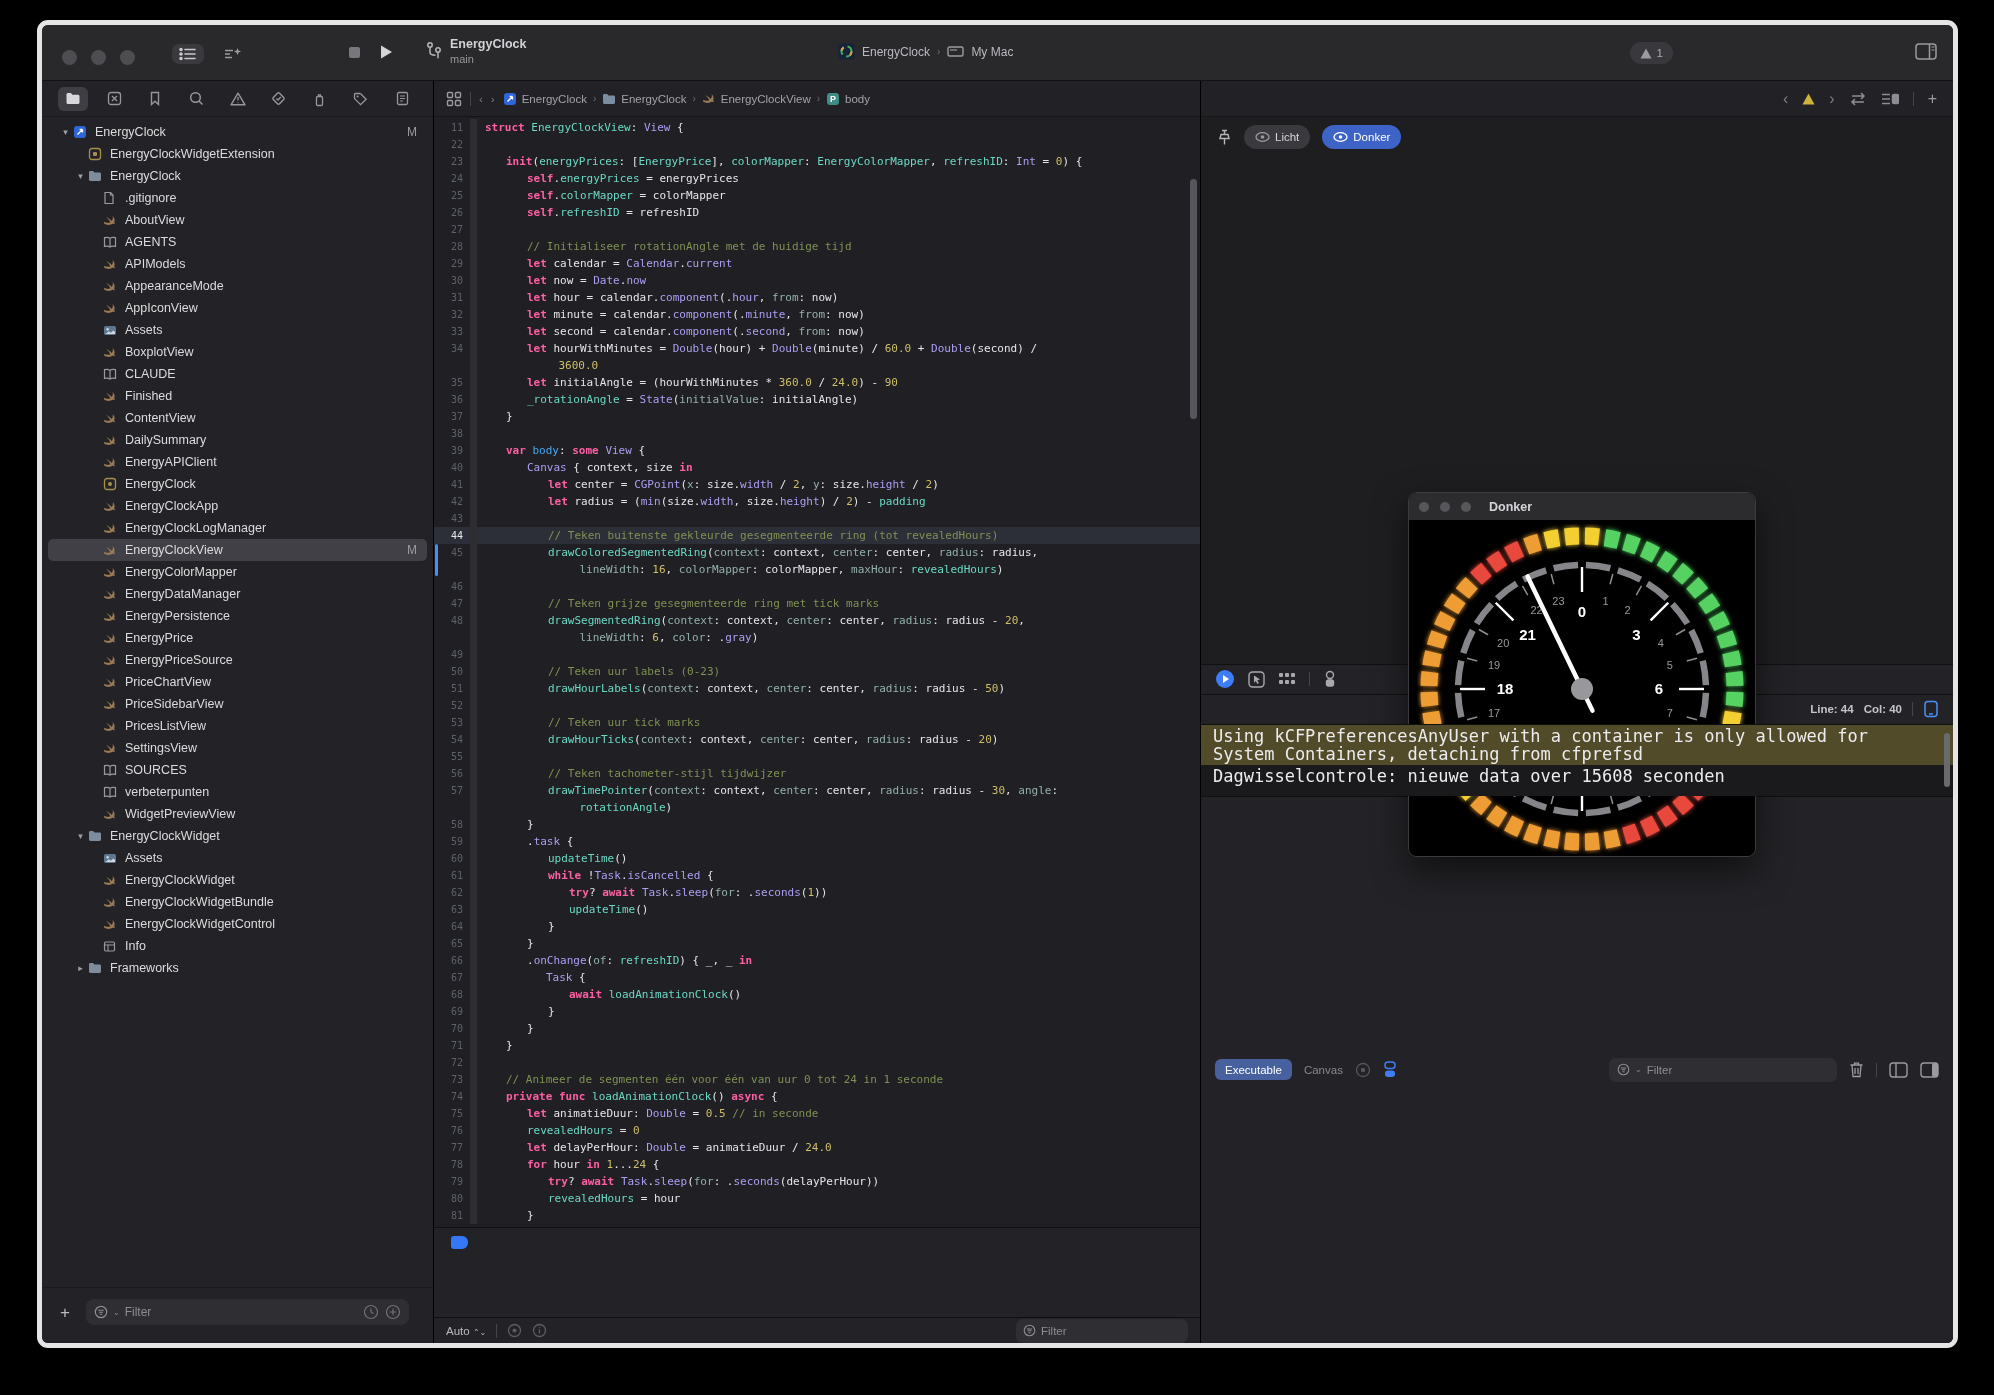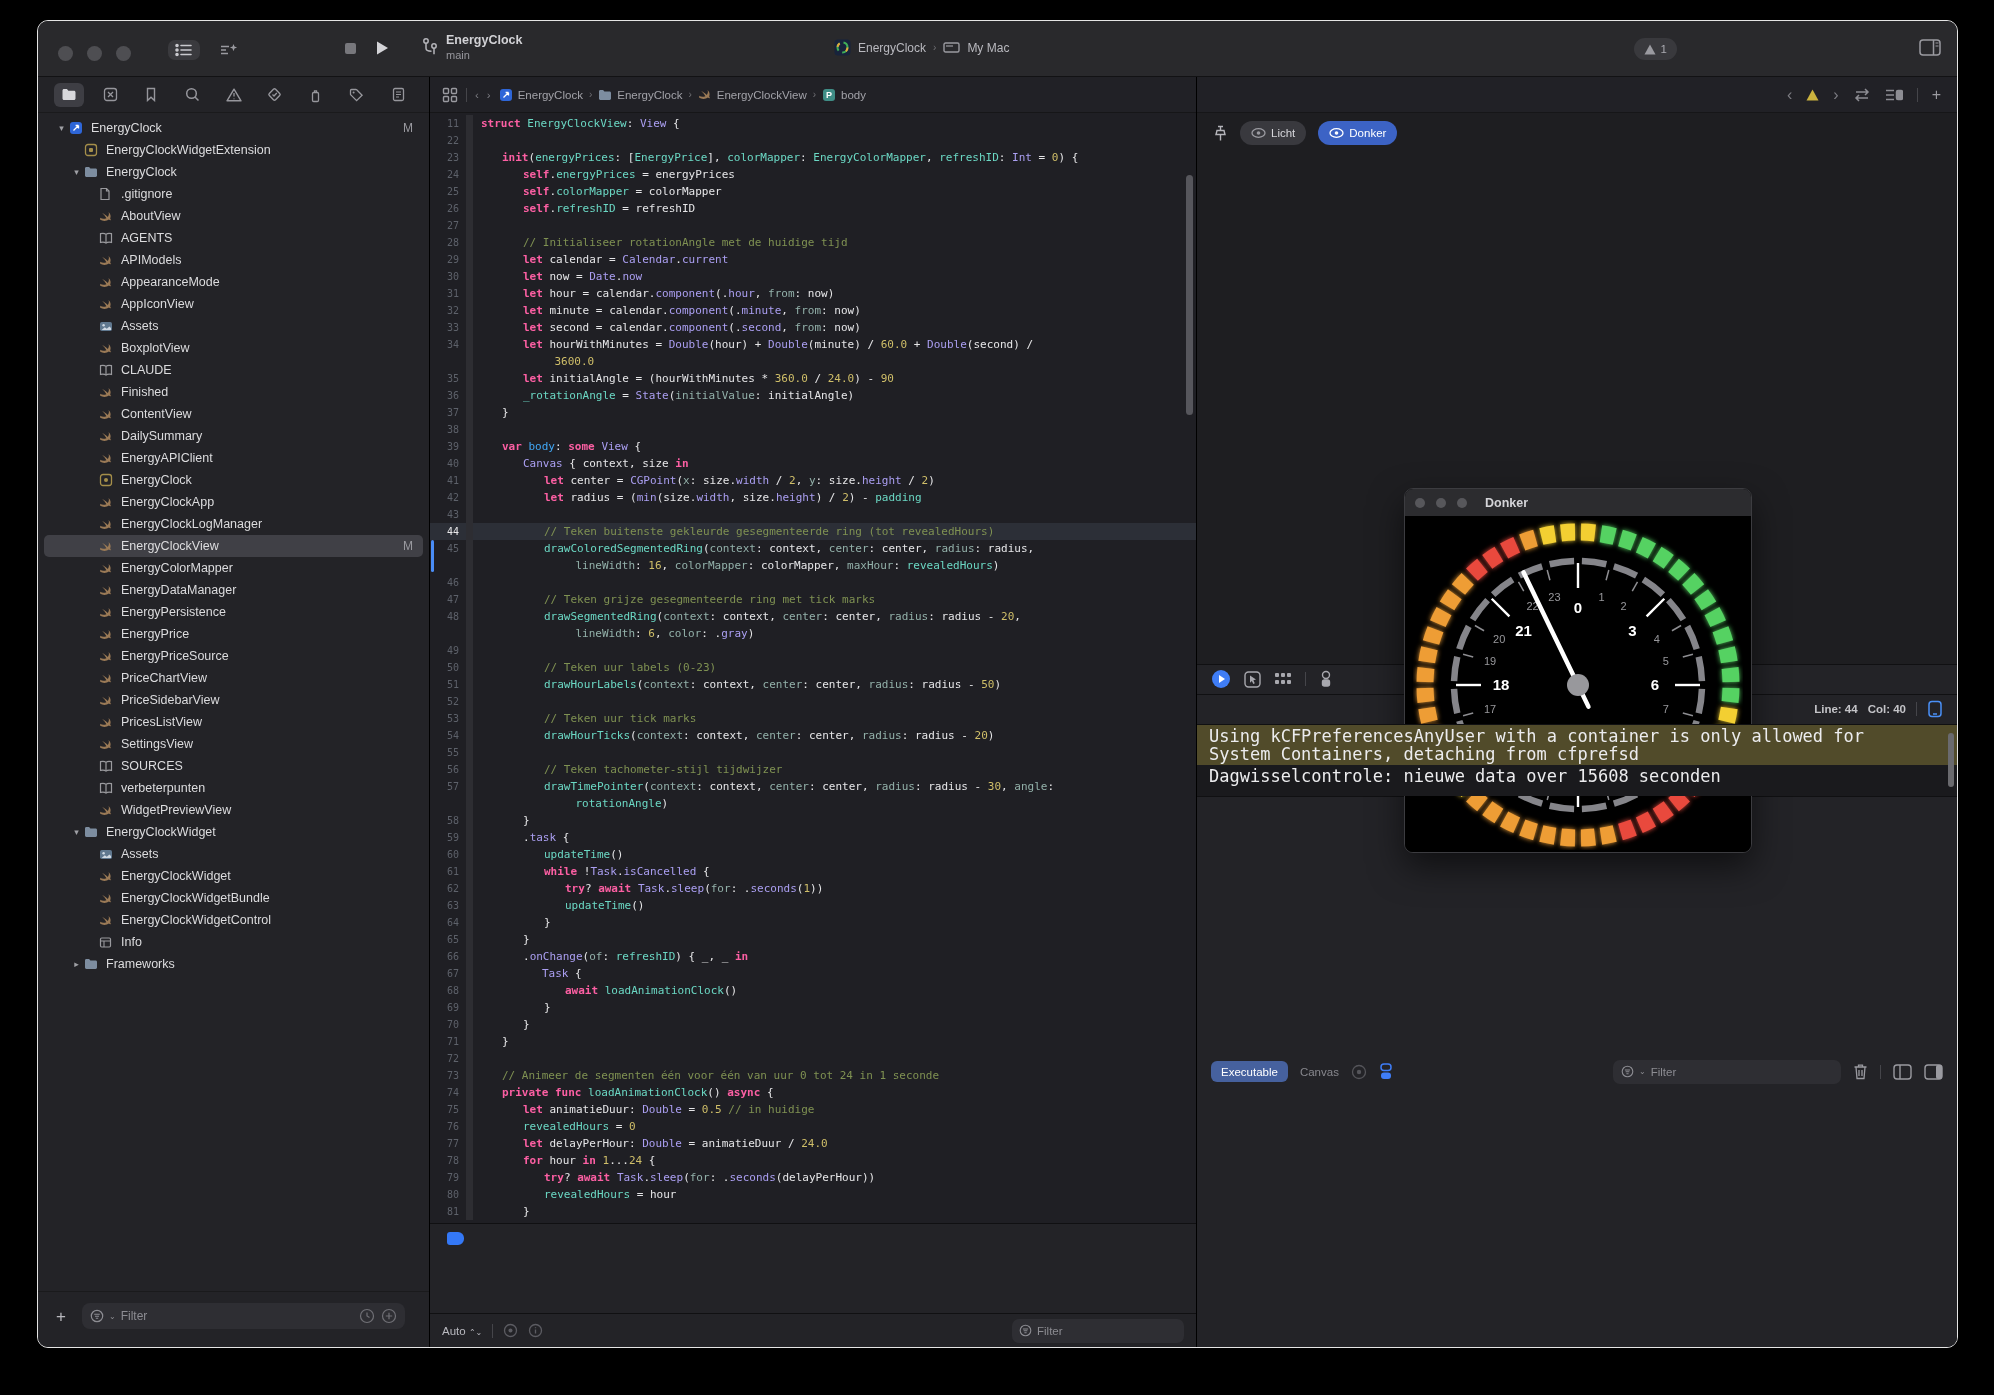--- a/index.html
+++ b/index.html
@@ -1,18 +1,18 @@
 <!DOCTYPE html>
 <html><head>
 <meta charset="utf-8">
 <style>
   * { margin:0; padding:0; box-sizing:border-box; }
   html,body { width:1994px; height:1395px; background:#000; font-family:"Liberation Sans","DejaVu Sans",sans-serif; overflow:hidden; }
   .screen { position:relative; width:1994px; height:1395px; background:#000; }
-  .window { position:absolute; left:37px; top:20px; width:1921px; height:1328px; background:#1f1f24; border:1px solid #e5e5e5; border-radius:11px; overflow:hidden; }
+  .window { position:absolute; left:37px; top:20px; width:1921px; height:1328px; background:#1f1f24; border:5px solid #e5e5e5; border-radius:11px; overflow:hidden; }
 
   
   .toolbar { position:absolute; left:0; top:0; right:0; height:56px; background:#29292c; border-bottom:1px solid #121214; }
   .traffic { position:absolute; left:20px; top:25px; display:flex; gap:14px; }
   .traffic i { width:15px; height:15px; border-radius:50%; background:#4e4e52; display:block; }
   .tb-ic { position:absolute; top:19px; color:#9a9aa0; }
   .tb-btnbg { background:#3a3a3e; border-radius:7px; padding:3px 7px; }
   .run-ic { position:absolute; top:21px; color:#86868c; }
   .branch { position:absolute; left:384px; top:12px; display:flex; gap:8px; color:#d2d2d6; }
   .branch .nm { font-size:12.5px; font-weight:bold; }
@@ -733,21 +733,21 @@
             <div class="crow"><span class="ln">65</span><span class="rib"></span><span class="ct" style="padding-left:50px"><span class="tk-p">}</span></span></div>
             <div class="crow"><span class="ln">66</span><span class="rib"></span><span class="ct" style="padding-left:50px"><span class="tk-p">.</span><span class="tk-f">onChange</span><span class="tk-p">(</span><span class="tk-g">of</span><span class="tk-p">: </span><span class="tk-t">refreshID</span><span class="tk-p">) { </span><span class="tk-p">_</span><span class="tk-p">, </span><span class="tk-p">_</span><span class="tk-k"> in</span></span></div>
             <div class="crow"><span class="ln">67</span><span class="rib"></span><span class="ct" style="padding-left:69px"><span class="tk-f">Task</span><span class="tk-p"> {</span></span></div>
             <div class="crow"><span class="ln">68</span><span class="rib"></span><span class="ct" style="padding-left:92px"><span class="tk-k">await </span><span class="tk-t">loadAnimationClock</span><span class="tk-p">()</span></span></div>
             <div class="crow"><span class="ln">69</span><span class="rib"></span><span class="ct" style="padding-left:71px"><span class="tk-p">}</span></span></div>
             <div class="crow"><span class="ln">70</span><span class="rib"></span><span class="ct" style="padding-left:50px"><span class="tk-p">}</span></span></div>
             <div class="crow"><span class="ln">71</span><span class="rib"></span><span class="ct" style="padding-left:29px"><span class="tk-p">}</span></span></div>
             <div class="crow"><span class="ln">72</span><span class="rib"></span><span class="ct" style="padding-left:8px"></span></div>
             <div class="crow"><span class="ln">73</span><span class="rib"></span><span class="ct" style="padding-left:29px"><span class="tk-c">// Animeer de segmenten één voor één van uur 0 tot 24 in 1 seconde</span></span></div>
             <div class="crow"><span class="ln">74</span><span class="rib"></span><span class="ct" style="padding-left:29px"><span class="tk-k">private func </span><span class="tk-t">loadAnimationClock</span><span class="tk-p">() </span><span class="tk-k">async</span><span class="tk-p"> {</span></span></div>
-            <div class="crow"><span class="ln">75</span><span class="rib"></span><span class="ct" style="padding-left:50px"><span class="tk-k">let </span><span class="tk-p">animatieDuur</span><span class="tk-p">: </span><span class="tk-f">Double</span><span class="tk-p"> = </span><span class="tk-n">0.5</span><span class="tk-p"> </span><span class="tk-c">// in huidige</span></span></div>
+            <div class="crow"><span class="ln">75</span><span class="rib"></span><span class="ct" style="padding-left:50px"><span class="tk-k">let </span><span class="tk-p">animatieDuur</span><span class="tk-p">: </span><span class="tk-f">Double</span><span class="tk-p"> = </span><span class="tk-n">0.5</span><span class="tk-p"> </span><span class="tk-c">// in seconde</span></span></div>
             <div class="crow"><span class="ln">76</span><span class="rib"></span><span class="ct" style="padding-left:50px"><span class="tk-t">revealedHours</span><span class="tk-p"> = </span><span class="tk-n">0</span></span></div>
             <div class="crow"><span class="ln">77</span><span class="rib"></span><span class="ct" style="padding-left:50px"><span class="tk-k">let </span><span class="tk-p">delayPerHour</span><span class="tk-p">: </span><span class="tk-f">Double</span><span class="tk-p"> = </span><span class="tk-p">animatieDuur</span><span class="tk-p"> / </span><span class="tk-n">24.0</span></span></div>
             <div class="crow"><span class="ln">78</span><span class="rib"></span><span class="ct" style="padding-left:50px"><span class="tk-k">for </span><span class="tk-p">hour</span><span class="tk-k"> in </span><span class="tk-n">1</span><span class="tk-p">...</span><span class="tk-n">24</span><span class="tk-p"> {</span></span></div>
             <div class="crow"><span class="ln">79</span><span class="rib"></span><span class="ct" style="padding-left:71px"><span class="tk-k">try</span><span class="tk-p">? </span><span class="tk-k">await </span><span class="tk-f">Task</span><span class="tk-p">.</span><span class="tk-f">sleep</span><span class="tk-p">(</span><span class="tk-g">for</span><span class="tk-p">: .</span><span class="tk-f">seconds</span><span class="tk-p">(</span><span class="tk-p">delayPerHour</span><span class="tk-p">))</span></span></div>
             <div class="crow"><span class="ln">80</span><span class="rib"></span><span class="ct" style="padding-left:71px"><span class="tk-t">revealedHours</span><span class="tk-p"> = </span><span class="tk-p">hour</span></span></div>
             <div class="crow"><span class="ln">81</span><span class="rib"></span><span class="ct" style="padding-left:50px"><span class="tk-p">}</span></span></div>
             <div class="changebar" style="top: 427px; height: 32px;"></div>
             <div class="edscroll"></div>
           </div>
       <div class="varsarea">

